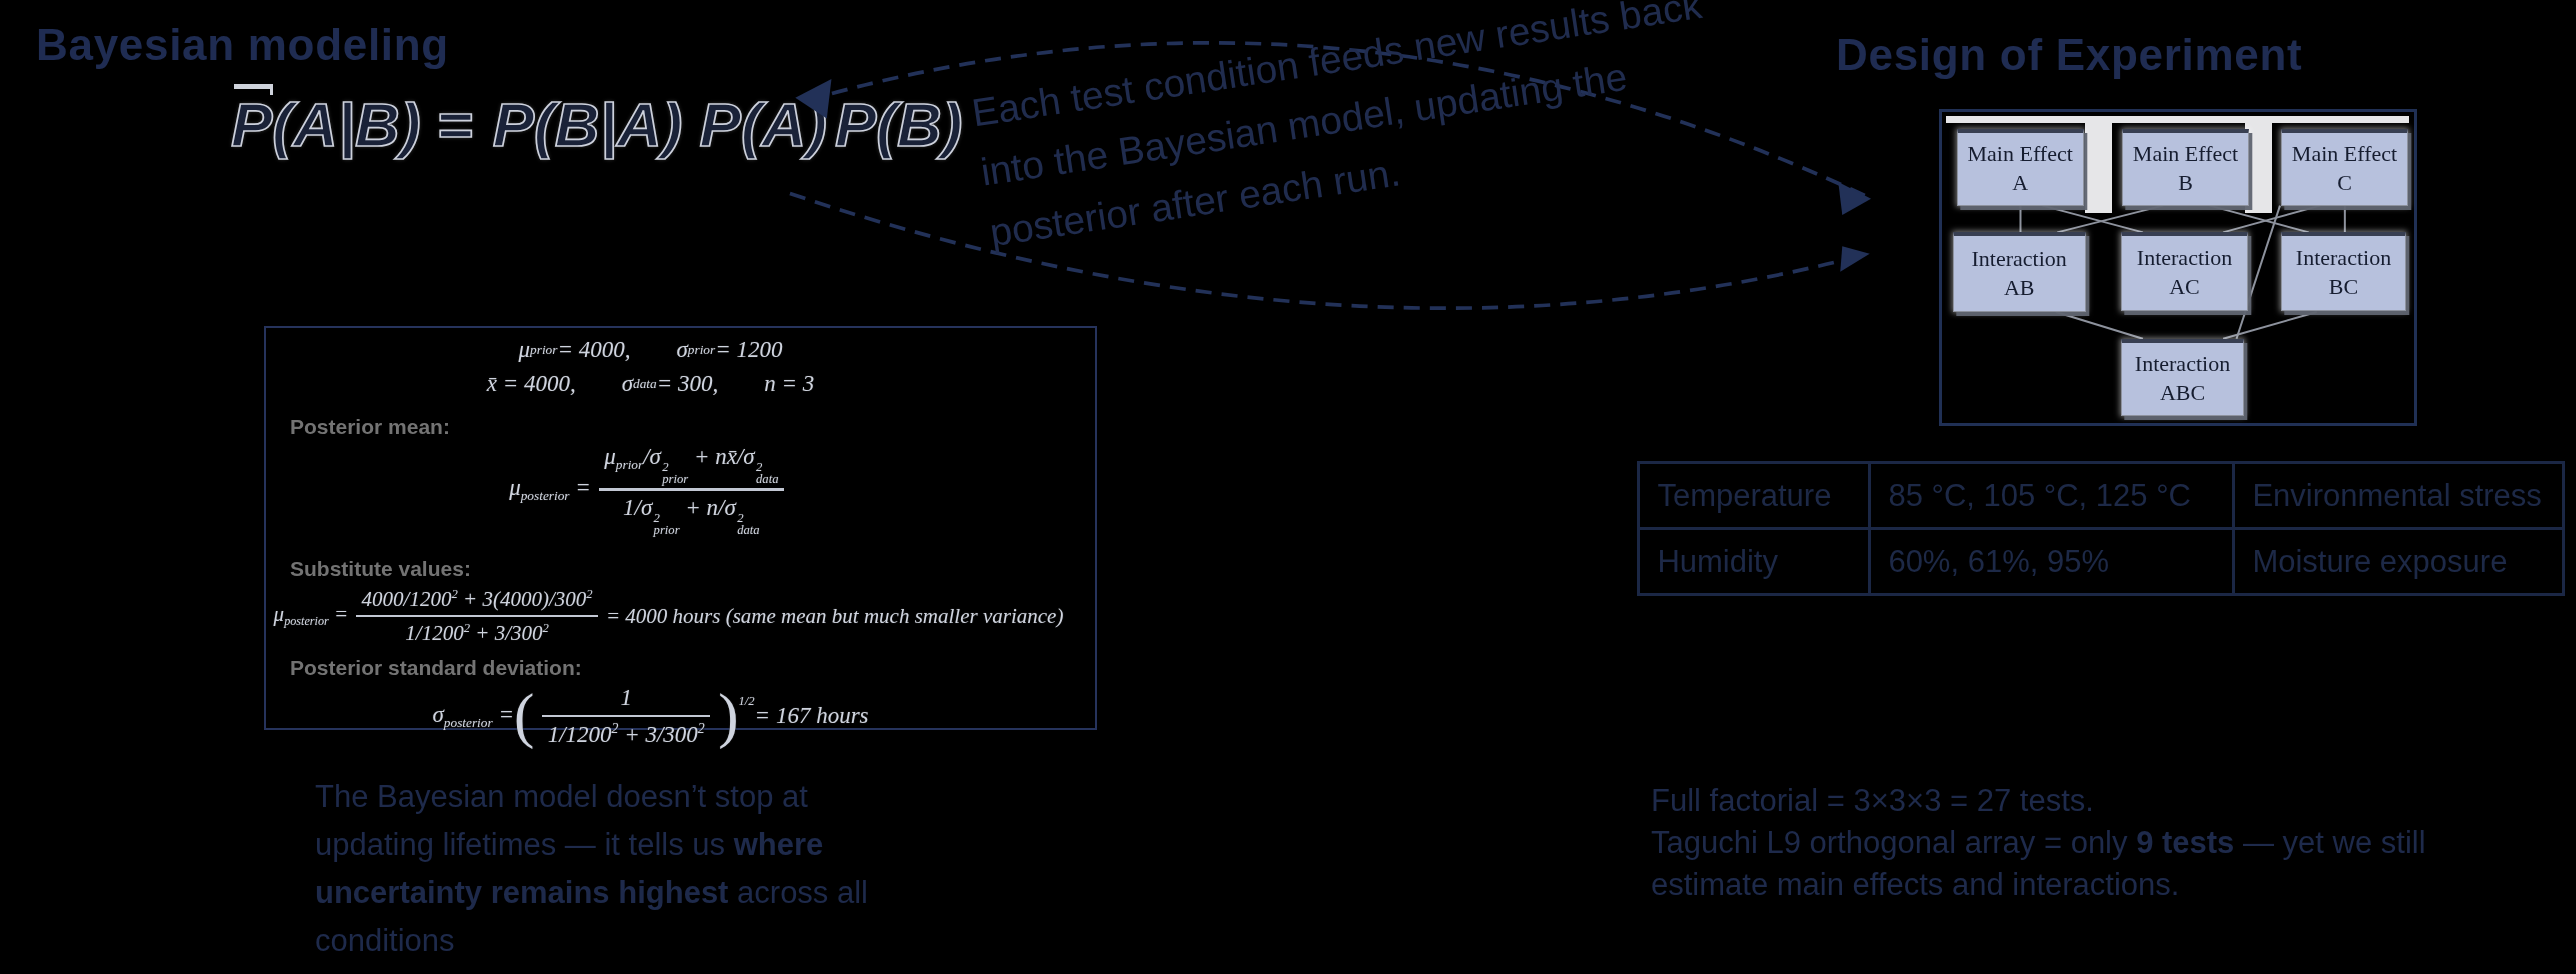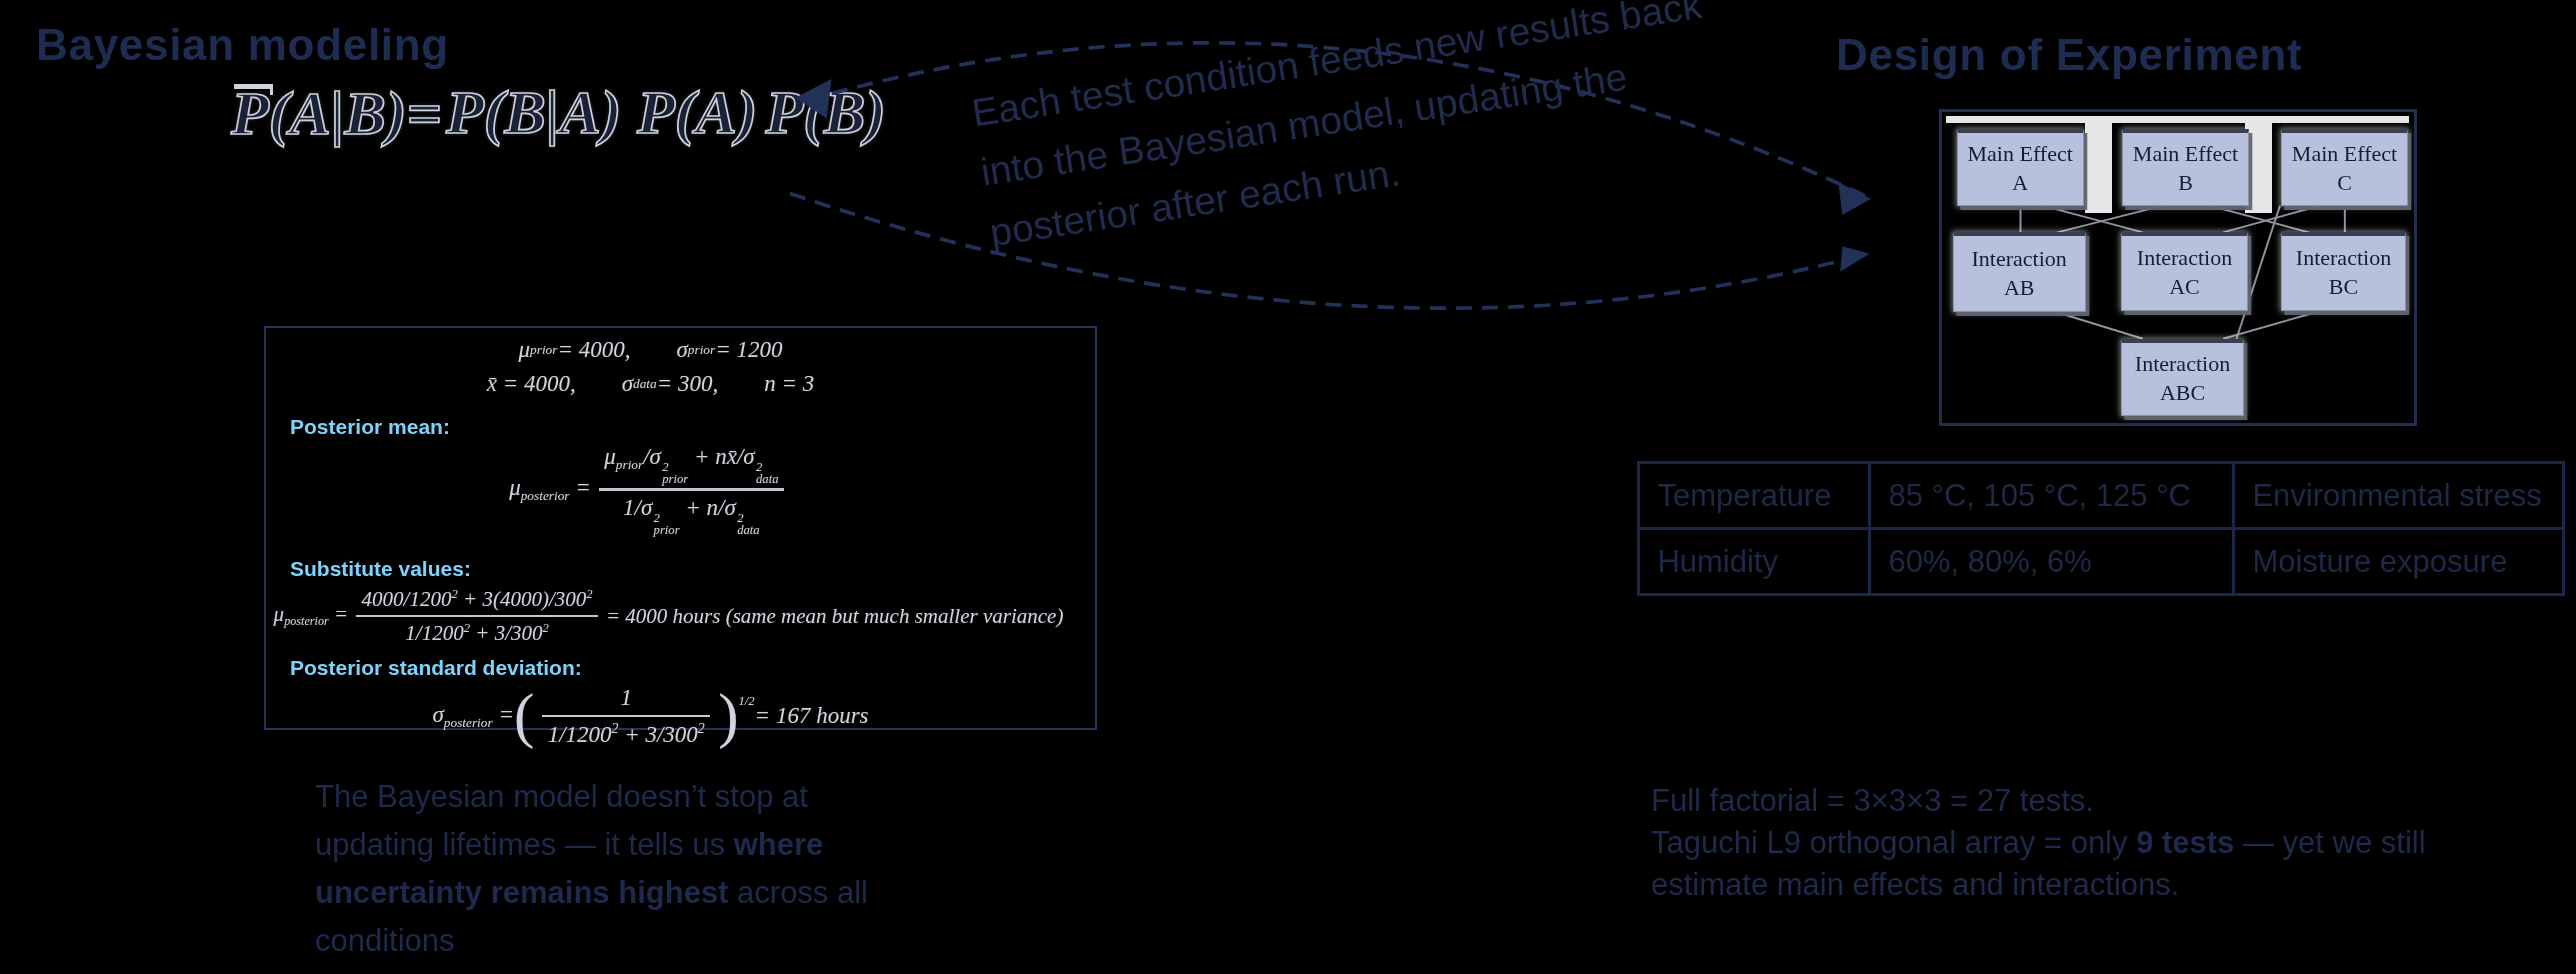--- a/index.html
+++ b/index.html
@@ -9,22 +9,22 @@
 
   .heading { position:absolute; font-size:44px; font-weight:bold; color:#1f2c52; letter-spacing:0.7px; }
   #title-left { left:36px; top:20px; }
   #title-right { left:1836px; top:29.5px; }
 
   
   #dash-mark { position:absolute; left:234px; top:84px; width:39px; height:5.4px; background:#cfd3dc; }
   #dash-hook { position:absolute; left:270px; top:84px; width:3.3px; height:11.4px; background:#cfd3dc; }
 
   
-  #bayes { position:absolute; left:231px; top:80px; display:flex; align-items:center; 
-           font-family:Liberation Serif, serif; font-style:italic; font-weight:bold; }
+  #bayes { position:absolute; left:231px; top:92px; display:flex; align-items:center; gap:16px;
+           font-family:Liberation Sans, sans-serif; font-style:italic; font-weight:bold; }
   .emboss { color:#1a2238; -webkit-text-stroke:1.7px #cdd1dc; text-shadow:0 0 4.7px rgba(255,255,255,0.28); }
   #bayes .lhs, #bayes .eq { font-size:62px; line-height:1; }
   #bayes .frac { display:flex; align-items:center; }
   #bayes .num, #bayes .den { font-size:62px; line-height:1.05; padding:0 4px; }
   #bayes .fbar { align-self:stretch; height:6.7px; margin:5.4px 0;
                  background:linear-gradient(to bottom,#d6d9e1 0 26%,#1a2238 26% 72%,#d6d9e1 72% 100%); }
 
   
   #lens-svg { position:absolute; left:0; top:0; width:2576px; height:974px; pointer-events:none; }
 
@@ -59,21 +59,21 @@
   #factors-table td { font-size:31px; vertical-align:middle; height:66px; }
   .col-factor { width:231px; } .col-levels { width:364px; } .col-notes { width:330px; }
 
   
   #mathbox { position:absolute; left:264px; top:326px; width:833px; height:404px;
              border:2.7px solid #26335c; display:flex; flex-direction:column; padding-top:9.4px; }
   .mrow { align-self:center; transform:translateX(-30px); display:flex; align-items:center;
           font-family:"Liberation Serif", serif; font-style:italic; font-size:23px;
           color:#cfd4df; text-shadow:0 1.3px 2px rgba(0,0,0,0.9), 0 0 1.3px rgba(255,255,255,0.35); }
   .mlabel { align-self:flex-start; margin-left:24px; font-family:"Liberation Sans", sans-serif;
-            font-size:21px; font-weight:600; color:#7dd3fc; text-shadow:0 1.3px 1.3px #000; }
+            font-size:21px; font-weight:600; color:#737373; text-shadow:0 1.3px 1.3px #000; }
   .mfrac { display:inline-flex; flex-direction:column; align-items:center; margin:0 8px; }
   .mfrac .num, .mfrac .den { line-height:1.18; padding:1.3px 5.4px; }
   .mfrac .bar { align-self:stretch; height:2.7px; background:#c2c7d3; margin:2px 0; }
   .sb { font-size:0.58em; font-style:italic; vertical-align:-0.35em; }
   .ss { display:inline-flex; flex-direction:column; align-items:flex-start; font-size:0.55em;
         line-height:0.95; vertical-align:-0.55em; margin-left:1.3px; }
   .ss span { display:block; }
   sup { font-size:0.6em; vertical-align:super; }
   #g1 { margin-top:0; } #g2 { margin-top:8px; }
   #lbl1 { margin-top:17.4px; } #f1 { margin-top:2.7px; }
@@ -179,21 +179,21 @@
         <col class="col-notes">
       </colgroup>
     <tbody>
     <tr>
       <td>Temperature</td>
       <td>85 °C, 105 °C, 125 °C</td>
       <td>Environmental stress</td>
     </tr>
     <tr>
       <td>Humidity</td>
-      <td>60%, 80%, 6%</td>
+      <td>60%, 61%, 95%</td>
       <td>Moisture exposure</td>
     </tr>
   </tbody>
     </table>
 
   <div id="mathbox">
     <div id="g1" class="mrow">μ<span class="sb">prior</span> = 4000,  σ<span class="sb">prior</span> = 1200</div>
     <div id="g2" class="mrow">x̄ = 4000,  σ<span class="sb">data</span> = 300,  n = 3</div>
     <div id="lbl1" class="mlabel">Posterior mean:</div>
     <div id="f1" class="mrow">

